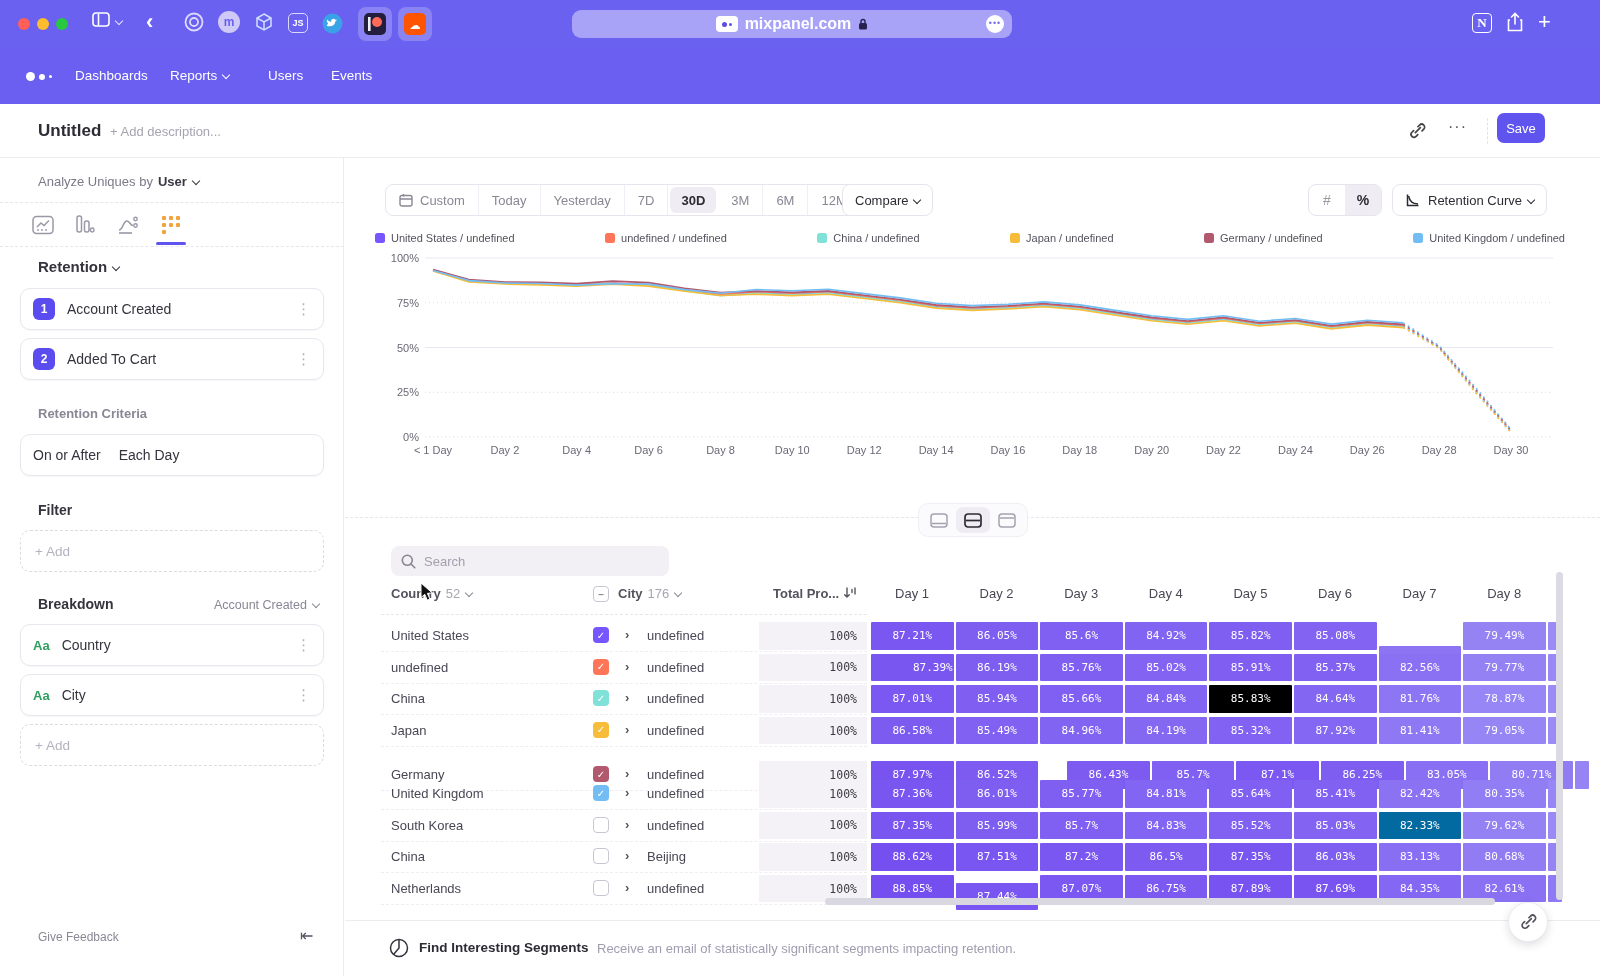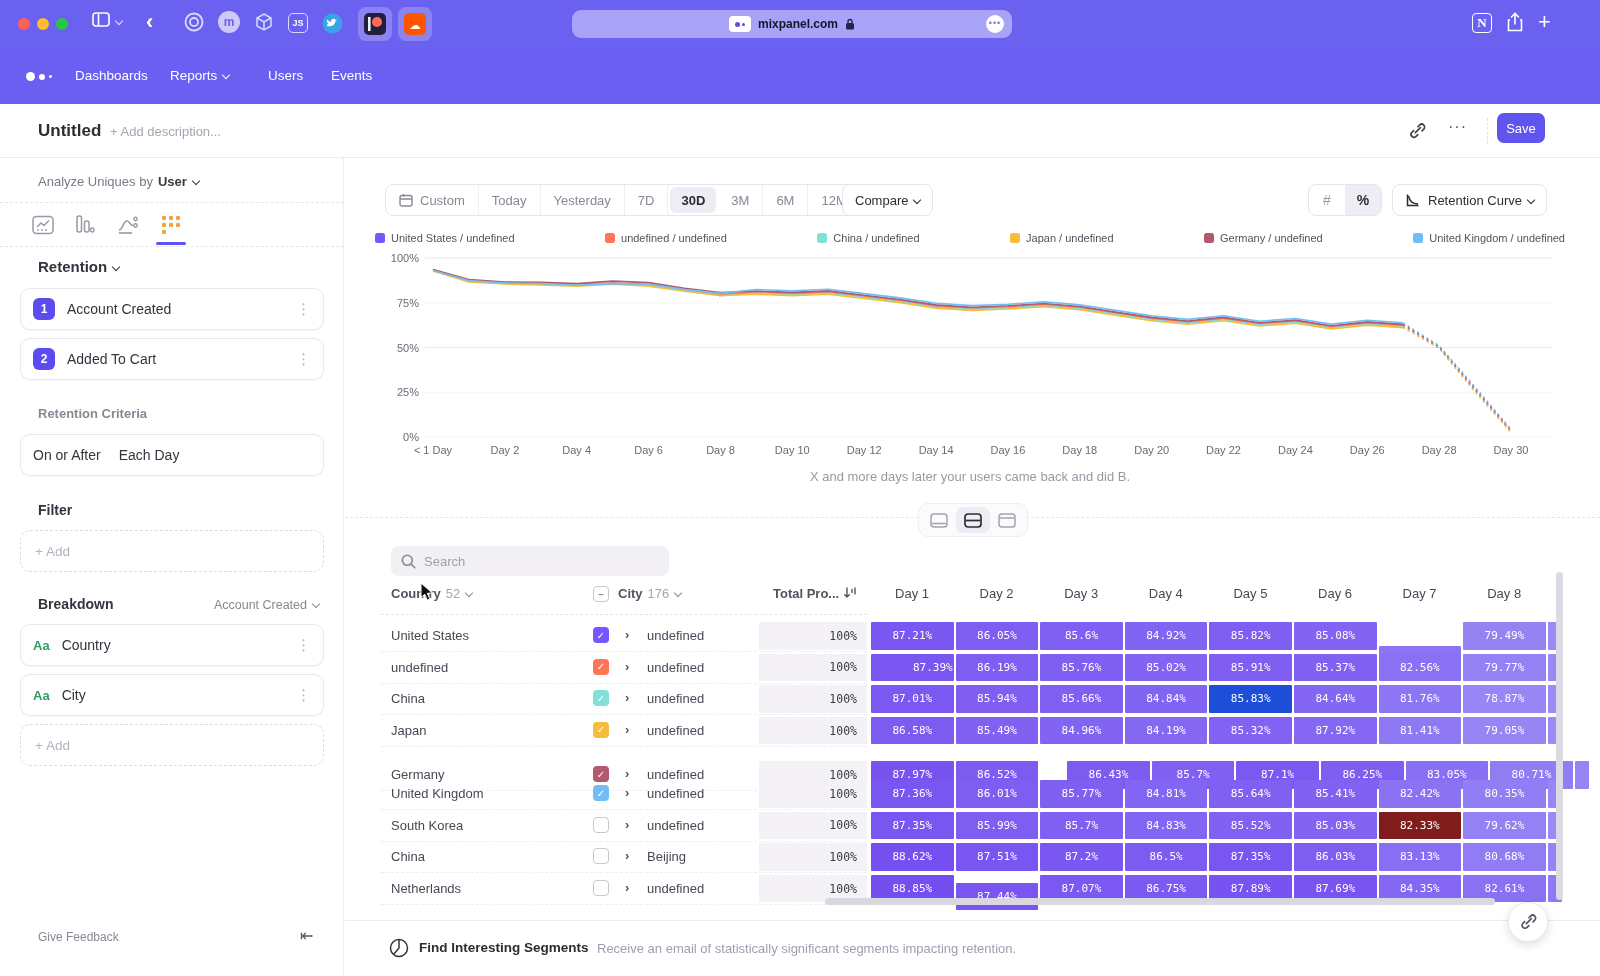--- a/index.html
+++ b/index.html
@@ -10,21 +10,21 @@
   .chev{display:inline-block;width:6px;height:6px;border-right:1.5px solid currentColor;border-bottom:1.5px solid currentColor;transform:rotate(45deg);margin-left:6px;vertical-align:2px}
   
   .browser{position:absolute;left:0;top:0;width:1600px;height:48px;background:#6a61f1}
   .light{position:absolute;top:18px;width:12px;height:12px;border-radius:50%}
   .b-ic{position:absolute;top:12px;color:#fff;display:flex;align-items:center;justify-content:center}
   .extwrap{position:absolute;top:7px;width:34px;height:34px;border-radius:8px;background:rgba(255,255,255,.22);display:flex;align-items:center;justify-content:center}
   .urlbar{position:absolute;left:572px;top:10px;width:440px;height:28px;border-radius:9px;background:rgba(255,255,255,.42);display:flex;align-items:center;justify-content:center;gap:7px}
   .urlbar .fav{width:22px;height:16px;border-radius:4px;background:#fff;display:flex;align-items:center;justify-content:center;gap:2px}
   .urlbar .fav i{width:5px;height:5px;border-radius:50%;background:#5b4ee4}
   .urlbar .fav i:last-child{width:3px;height:3px}
-  .urltext{font-size:12px;color:#0f172a;font-weight:bold}
+  .urltext{font-size:16px;color:#ffffff;font-weight:bold}
   .urlmore{position:absolute;right:8px;top:5px;width:18px;height:18px;border-radius:50%;background:#fff;color:#7a72e8;font-size:9px;line-height:17px;text-align:center;letter-spacing:1px}
   
   .nav{position:absolute;left:0;top:48px;width:1600px;height:56px;background:#6a5ff1}
   .logo-dots{position:absolute;left:26px;top:24px;display:flex;align-items:center;gap:4px}
   .logo-dots i{background:#fff;border-radius:50%}
   .navitem{position:absolute;top:20px;color:#fff;font-size:13.5px;cursor:default}
   .navsearch{position:absolute;left:563px;top:58px;width:438px;height:36px;border-radius:8px;background:rgba(255,255,255,.12);border:1px solid rgba(255,255,255,.38);display:flex;align-items:center;color:#fff}
   .navsearch .ph{font-size:13px;color:#fff}
   .navsearch .sc{font-size:12px;color:rgba(255,255,255,.65);margin-left:10px}
   .nav-ic{position:absolute;top:62px;color:#fff}
@@ -434,21 +434,20 @@
       <polyline points="58.0,20.5 93.9,31.3 129.9,33.2 165.8,33.7 201.7,35.1 237.7,33.4 273.6,35.5 309.5,40.6 345.5,45.8 381.4,43.4 417.3,44.7 453.3,43.3 489.2,47.6 525.1,51.9 561.1,57.2 597.0,59.6 632.9,58.1 668.9,55.8 704.8,58.8 740.7,64.4 776.7,69.8 812.6,73.3 848.5,69.8 884.5,75.1 920.4,72.4 956.3,78.0 992.3,74.2 1028.2,76.7" fill="none" stroke="#80E1D9" stroke-width="1.6" stroke-linejoin="round"></polyline>
       <polyline points="1028.2,76.7 1064.1,97.9 1100.1,141.2 1136.0,182.0" fill="none" stroke="#80E1D9" stroke-width="1.6" stroke-dasharray="2 3.5"></polyline>
       <polyline points="58.0,20.9 93.9,32.0 129.9,34.0 165.8,34.9 201.7,36.3 237.7,34.3 273.6,36.1 309.5,41.3 345.5,45.5 381.4,44.3 417.3,45.6 453.3,44.2 489.2,48.5 525.1,52.8 561.1,58.1 597.0,60.4 632.9,59.0 668.9,56.7 704.8,59.7 740.7,65.3 776.7,70.7 812.6,74.2 848.5,70.7 884.5,76.0 920.4,73.3 956.3,78.9 992.3,75.1 1028.2,77.6" fill="none" stroke="#F8BC3B" stroke-width="1.6" stroke-linejoin="round"></polyline>
       <polyline points="1028.2,77.6 1064.1,98.4 1100.1,142.1 1136.0,182.5" fill="none" stroke="#F8BC3B" stroke-width="1.6" stroke-dasharray="2 3.5"></polyline>
       <polyline points="58.0,19.5 93.9,29.5 129.9,32.1 165.8,32.3 201.7,33.6 237.7,31.1 273.6,32.6 309.5,38.3 345.5,42.5 381.4,41.1 417.3,42.4 453.3,40.9 489.2,45.2 525.1,49.5 561.1,54.9 597.0,57.2 632.9,55.8 668.9,53.5 704.8,56.5 740.7,62.1 776.7,67.4 812.6,71.0 848.5,67.4 884.5,72.8 920.4,70.1 956.3,75.7 992.3,71.9 1028.2,74.4" fill="none" stroke="#B2596E" stroke-width="1.6" stroke-linejoin="round"></polyline>
       <polyline points="1028.2,74.4 1064.1,96.6 1100.1,138.7 1136.0,180.2" fill="none" stroke="#B2596E" stroke-width="1.6" stroke-dasharray="2 3.5"></polyline>
       <polyline points="58.0,20.4 93.9,30.6 129.9,33.0 165.8,33.5 201.7,35.2 237.7,33.7 273.6,34.1 309.5,39.5 345.5,43.2 381.4,39.5 417.3,40.8 453.3,39.3 489.2,43.6 525.1,47.9 561.1,53.3 597.0,55.6 632.9,54.2 668.9,51.9 704.8,54.9 740.7,60.4 776.7,65.8 812.6,69.4 848.5,65.8 884.5,71.2 920.4,68.5 956.3,74.1 992.3,70.3 1028.2,72.8" fill="none" stroke="#72BEF4" stroke-width="1.6" stroke-linejoin="round"></polyline>
       <polyline points="1028.2,72.8 1064.1,95.7 1100.1,136.9 1136.0,179.5" fill="none" stroke="#72BEF4" stroke-width="1.6" stroke-dasharray="2 3.5"></polyline>
     </svg>
 
-  <div class="caption">X and more days later your users came back and did B.</div>
 
   <div class="divline"></div>
   <div class="viewseg">
     <span class="vbtn">
         <svg width="18" height="15">
           <rect x="1" y="1" width="16" height="13" rx="3" fill="none" stroke="#a5a2ae" stroke-width="1.5"></rect>
           <line x1="2" y1="10.5" x2="16" y2="10.5" stroke="#a5a2ae" stroke-width="1.5"></line>
         </svg>
       </span>
     <span class="vbtn on">
@@ -533,21 +532,21 @@
         <span class="c-country">China</span>
         <span class="cbox" style="background: rgb(128, 225, 217);">✓</span>
         <span class="c-chev">›</span>
         <span class="c-city">undefined</span>
         <span class="c-totalbar">100%</span>
         <span class="c-days">
           <span class="dcell" style="background: rgb(123, 88, 241);">87.01%</span>
           <span class="dcell" style="background: rgb(127, 94, 241);">85.94%</span>
           <span class="dcell" style="background: rgb(128, 96, 242);">85.66%</span>
           <span class="dcell" style="background: rgb(130, 100, 242);">84.84%</span>
-          <span class="dcell" style="background: #1d4ed8;">85.83%</span>
+          <span class="dcell" style="background: #000000;">85.83%</span>
           <span class="dcell" style="background: rgb(131, 102, 242);">84.64%</span>
           <span class="dcell" style="background: rgb(141, 118, 243);">81.76%</span>
           <span class="dcell" style="background: rgb(151, 134, 245);">78.87%</span>
           <span class="sliver" style="background: rgb(154, 139, 245);"></span>
         </span>
         <span class="rowsep"></span>
       </div>
       <div class="trow" style="top: 94.8px;">
         <span class="c-country">Japan</span>
         <span class="cbox" style="background: rgb(248, 188, 59);">✓</span>
@@ -611,21 +610,21 @@
         <span class="c-chev">›</span>
         <span class="c-city">undefined</span>
         <span class="c-totalbar">100%</span>
         <span class="c-days">
           <span class="dcell" style="background: rgb(122, 86, 241);">87.35%</span>
           <span class="dcell" style="background: rgb(126, 94, 241);">85.99%</span>
           <span class="dcell" style="background: rgb(127, 96, 242);">85.7%</span>
           <span class="dcell" style="background: rgb(130, 101, 242);">84.83%</span>
           <span class="dcell" style="background: rgb(128, 97, 242);">85.52%</span>
           <span class="dcell" style="background: rgb(130, 99, 242);">85.03%</span>
-          <span class="dcell" style="background: #7f1d1d;">82.33%</span>
+          <span class="dcell" style="background: #0369a1;">82.33%</span>
           <span class="dcell" style="background: rgb(148, 130, 244);">79.62%</span>
           <span class="sliver" style="background: rgb(154, 138, 245);"></span>
         </span>
         <span class="rowsep"></span>
       </div>
       <div class="trow" style="top: 221.2px;">
         <span class="c-country">China</span>
         <span class="cbox off"></span>
         <span class="c-chev">›</span>
         <span class="c-city">Beijing</span>

